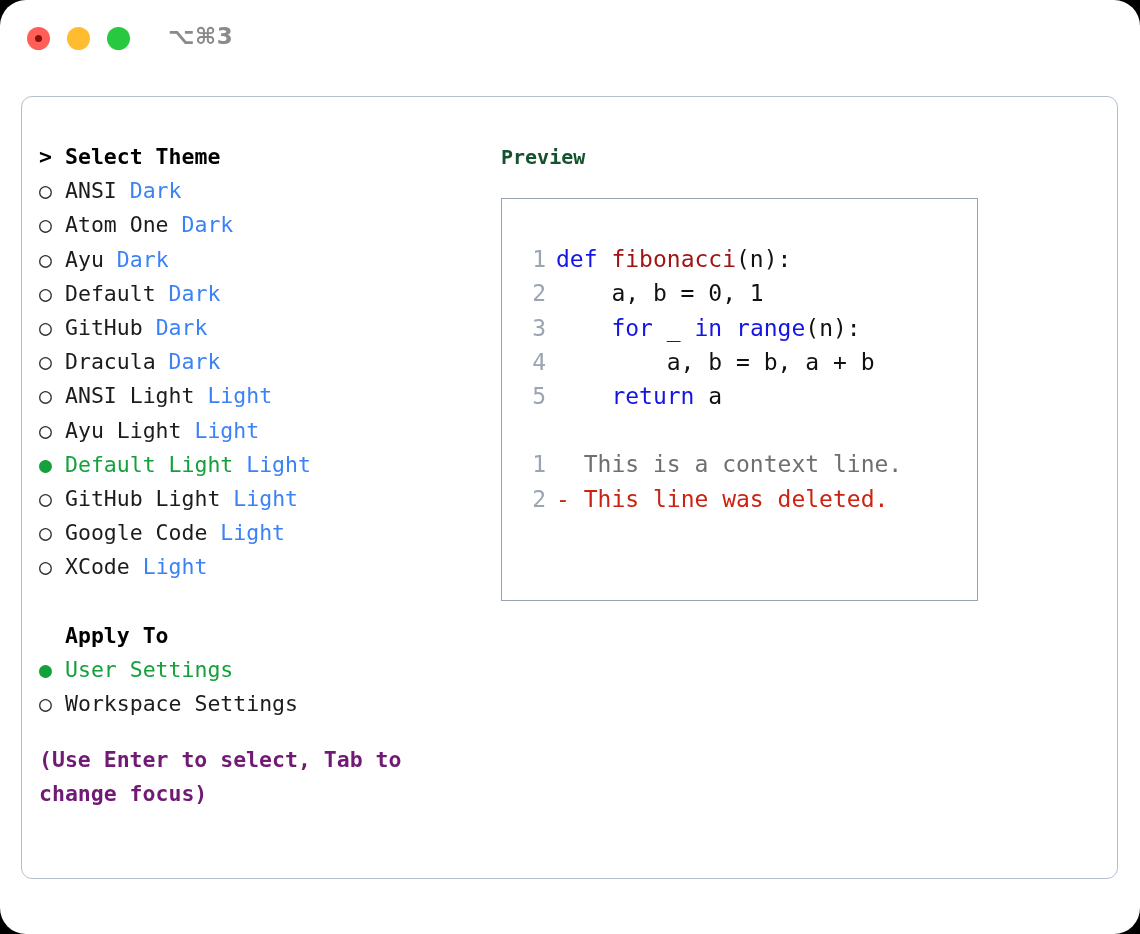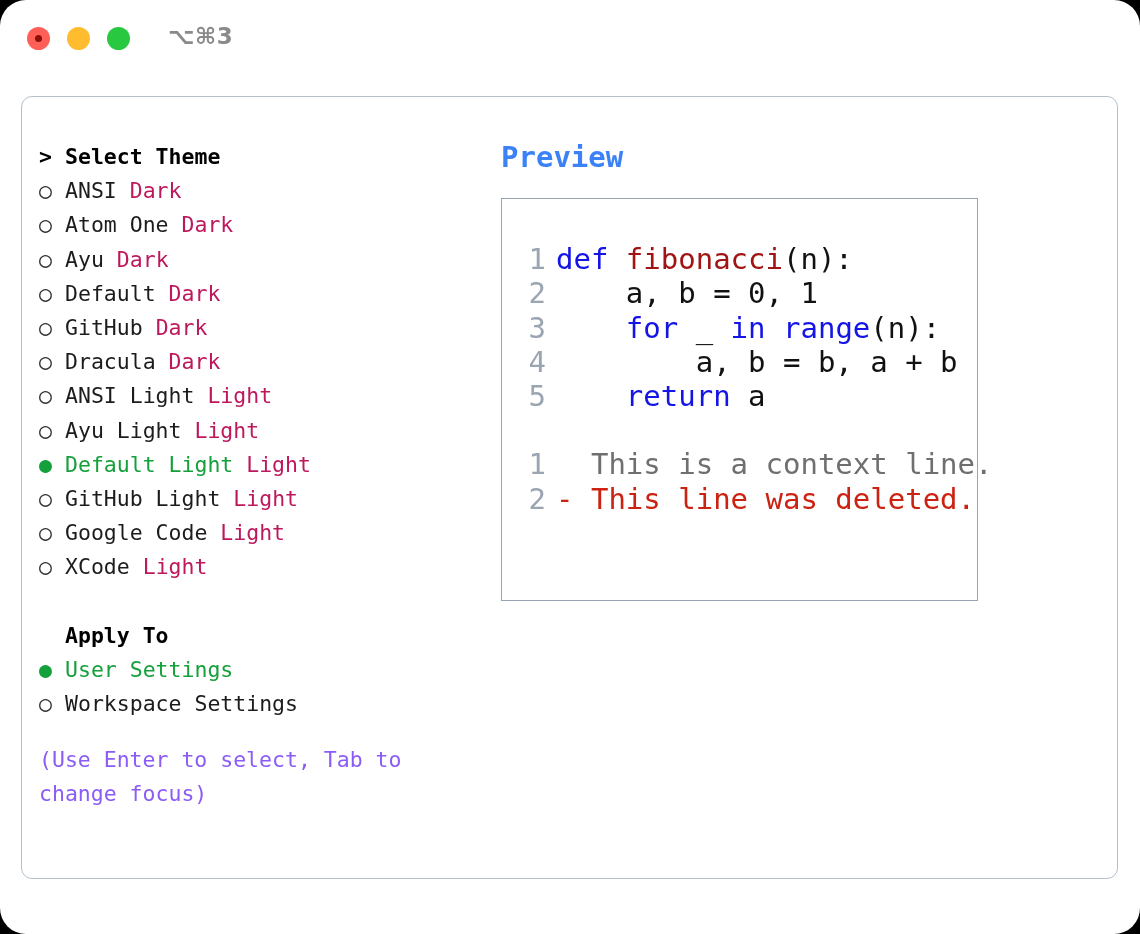--- a/index.html
+++ b/index.html
@@ -89,56 +89,57 @@
     width: 26px;
     color: #333333;
   }
   .row.header-row {
     font-weight: bold;
     color: #000000;
   }
   .row.header-row .marker { color: #000000; }
   .row.selected { color: #14a03a; }
   .row.selected .marker { color: #14a03a; }
-  .dim { color: #be185d; }
+  .dim { color: #3b82f6; }
   .spacer { height: 34.2px; }
   .hint {
     margin-top: 22px;
     font-size: 21.5px;
     line-height: 34.2px;
-    color: #8b5cf6;
+    color: #701a75;
     width: 410px;
+    font-weight: bold;
   }
   
   .right-col {
     position: absolute;
     left: 479px;
     top: 43px;
     width: 500px;
   }
   .preview-title {
-    font-size: 29px;
-    line-height: 34.2px;
-    font-weight: bold;
-    color: #3b82f6;
+    font-size: 20px;
+    line-height: 34.2px;
+    font-weight: bold;
+    color: #14532d;
   }
   .preview-box {
     margin-top: 24px;
     width: 477px;
     height: 403px;
     border: 1.6px solid #98a4b3;
     box-sizing: border-box;
     background: #ffffff;
     padding-top: 43px;
     padding-left: 18px;
   }
   .code-line {
     height: 34.2px;
     line-height: 34.2px;
-    font-size: 29px;
+    font-size: 23px;
     white-space: pre;
     color: #111111;
   }
   .lineno {
     display: inline-block;
     width: 26px;
     text-align: right;
     color: #9aa5b1;
     margin-right: 10px;
   }

